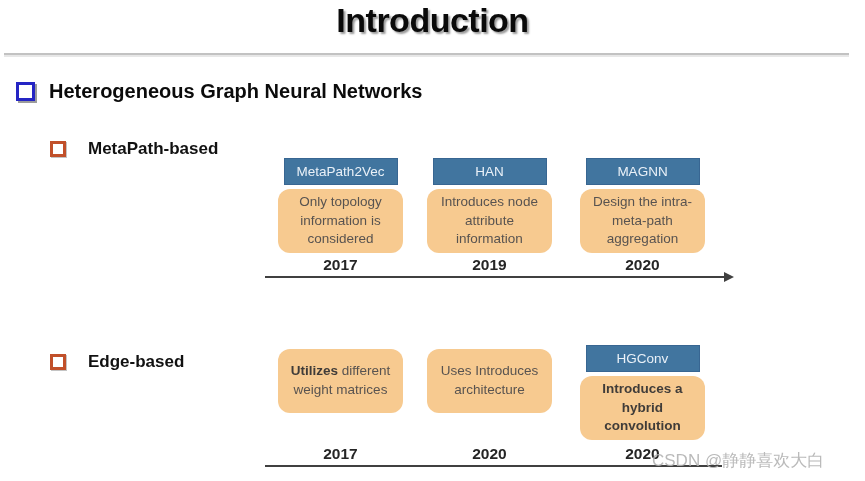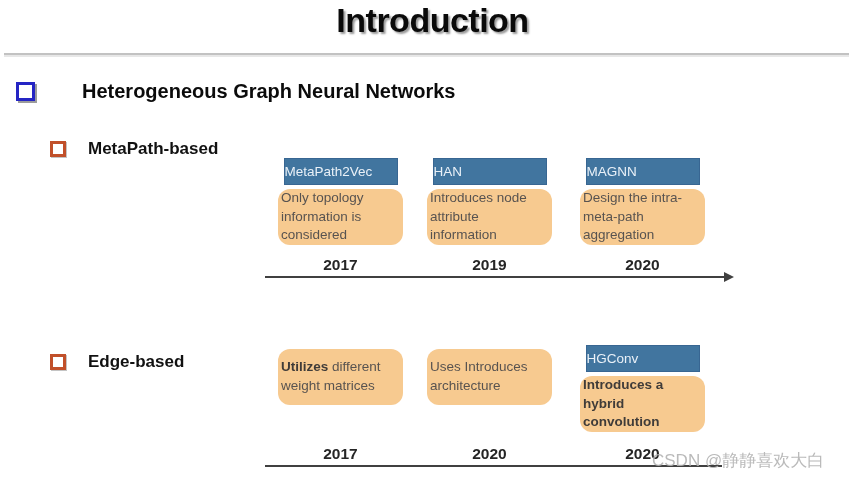--- a/index.html
+++ b/index.html
@@ -17,48 +17,48 @@
     font-size:34px;font-weight:700;letter-spacing:-0.5px;
     color:#0a0a0a;
     text-shadow:2px 2px 2px rgba(0,0,0,0.40);
   }
   .title-rule{
     position:absolute;top:53px;left:4px;width:845px;height:2px;
     background:#c2c2c2;
     box-shadow:0 2px 0 rgba(228,228,228,0.9);
   }
   
-  .h1-row{position:absolute;top:80px;left:16px;display:flex;align-items:center;gap:33px;}
+  .h1-row{position:absolute;top:80px;left:16px;display:flex;align-items:center;}
   .bullet-l1{
     display:inline-block;width:13px;height:13px;
     border:3px solid var(--bullet-blue,#2525c4);
     box-shadow:2px 2px 0 rgba(35,35,35,0.45);
     margin-right:14px;flex:0 0 auto;
   }
   .h1-text{font-size:20px;font-weight:700;color:#0b0b0b;}
   
   .h2-row{position:absolute;left:34px;display:flex;align-items:center;margin-left:16px;}
   .bullet-l2{
     display:inline-block;width:10px;height:10px;
     border:3px solid var(--bullet-orange,#c1502a);
     box-shadow:1px 1px 0 rgba(60,60,60,0.30);
     margin-right:22px;flex:0 0 auto;
   }
   .h2-text{font-size:17px;font-weight:700;color:#111111;}
   
-  .tl-col{position:absolute;width:125px;text-align:left;}
+  .tl-col{position:absolute;width:125px;text-align:center;}
   .tl-head{
     width:114px;height:27px;margin:0 auto;
     background:var(--header-blue,#41759f);
     border:1px solid #386692;
     box-sizing:border-box;
     color:#eaf1f8;font-size:13.5px;line-height:25px;
   }
   .tl-card{
-    margin-top:4px;height:56px;box-sizing:border-box;
+    margin-top:4px;height:64px;box-sizing:border-box;
     background:var(--card-peach,#f7ca90);
     border-radius:12px;
     color:#585350;font-size:13.5px;line-height:1.38;
     display:flex;align-items:center;justify-content:center;
     padding:16px 3px;
   }
   .tl-card .bold{font-weight:700;color:#403c39;}
   .tl-year{
     position:absolute;width:125px;text-align:center;
     font-size:15.5px;font-weight:600;color:#262626;

